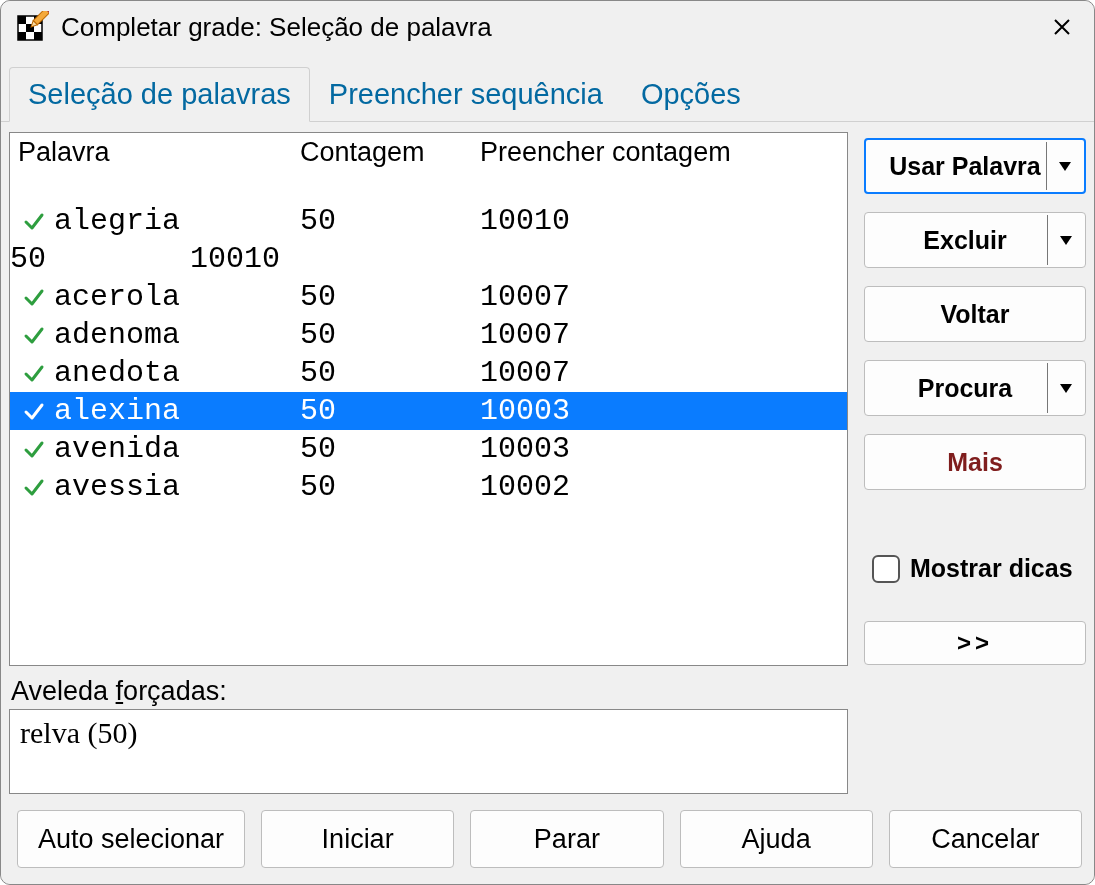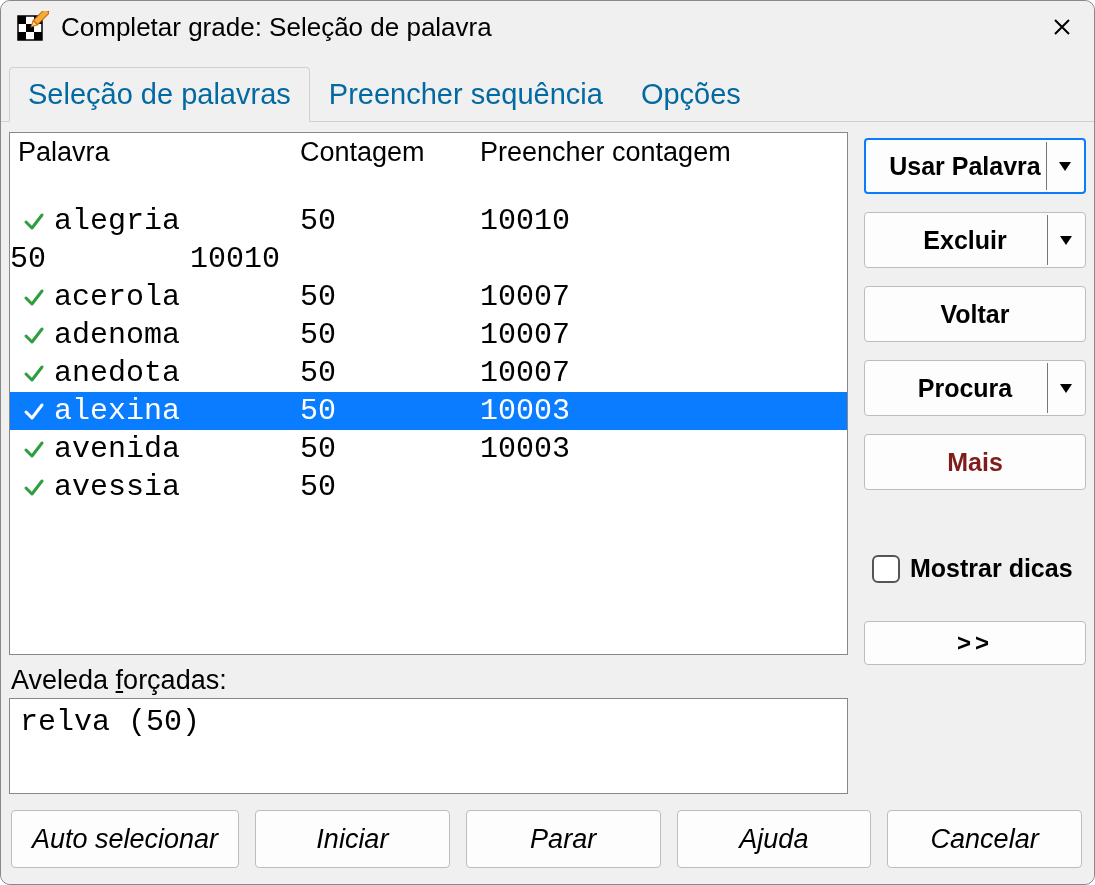--- a/index.html
+++ b/index.html
@@ -123,23 +123,23 @@
   .list-row.selected .checkicon svg path { stroke:#fff; }
 
   .forced-label {
     font-size:27px;
     margin:10px 0 2px 2px;
   }
   .forced-label .ul { text-decoration:underline; }
   .forced-box {
     background:#fff;
     border:1px solid #888;
-    height:96px;
+    height:85px;
     padding:6px 10px;
-    font-family: Liberation Mono, monospace;
+    font-family: Liberation Serif, serif;
     font-size:30px;
   }
 
   
   .rightcol {
     width:222px;
     display:flex; flex-direction:column;
     gap:18px;
     padding-top:6px;
     font-weight:bold;
@@ -187,26 +187,25 @@
     border-radius:4px;
     font-size:24px;
     letter-spacing:4px;
     display:flex; align-items:center; justify-content:center;
     margin-top:20px;
   }
 
   
   .bottomrow {
     display:flex;
-    padding:16px 12px 16px 10px;
+    padding:16px 12px 16px 16px;
     gap:16px;
     background:#f0f0f0;
     border-bottom-left-radius:10px;
     border-bottom-right-radius:10px;
-    font-style:italic;
   }
   .bottomrow .bbtn {
     height:58px;
     background:#fdfdfd;
     border:1px solid #bdbdbd;
     border-radius:4px;
     font-size:27px;
     display:flex; align-items:center; justify-content:center;
     cursor:default;
   }
@@ -341,20 +340,21 @@
             <div class="list-row">
               <div class="col-word">
                 <span class="checkicon">
                   <svg viewBox="0 0 22 22">
                     <path d="M3 12 L9 18 L19 5" stroke="#2e9e3f" stroke-width="3" fill="none" stroke-linecap="round" stroke-linejoin="round"></path>
                   </svg>
                 </span>
                 <span>avessia</span>
               </div>
               <div class="col-count">50</div>
+              <div class="col-fill">10002</div>
             </div>
           </div>
       </div>
 
       <div class="forced-label">
         <span>Aveleda </span><span class="ul">f</span><span>orçadas:</span>
       </div>
       <div class="forced-box">
         <span>relva (50)</span>
       </div>

